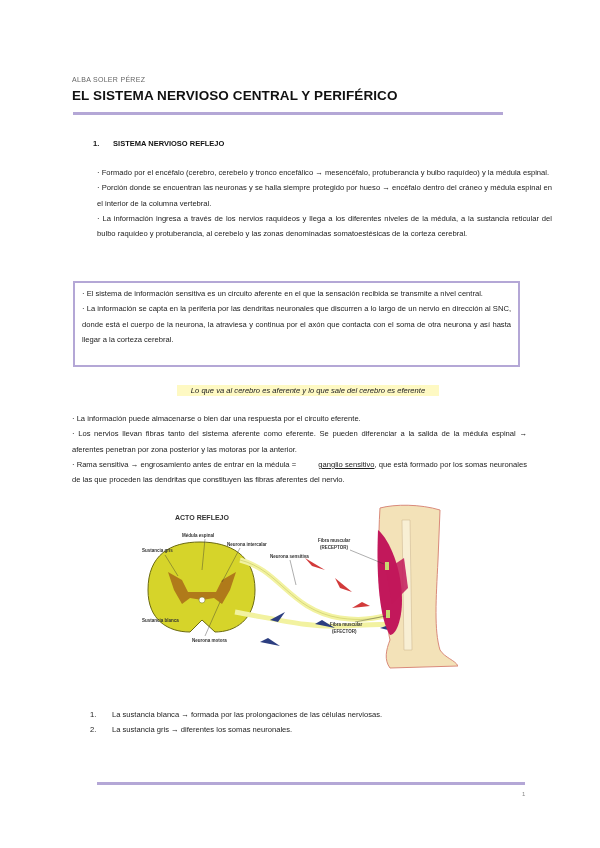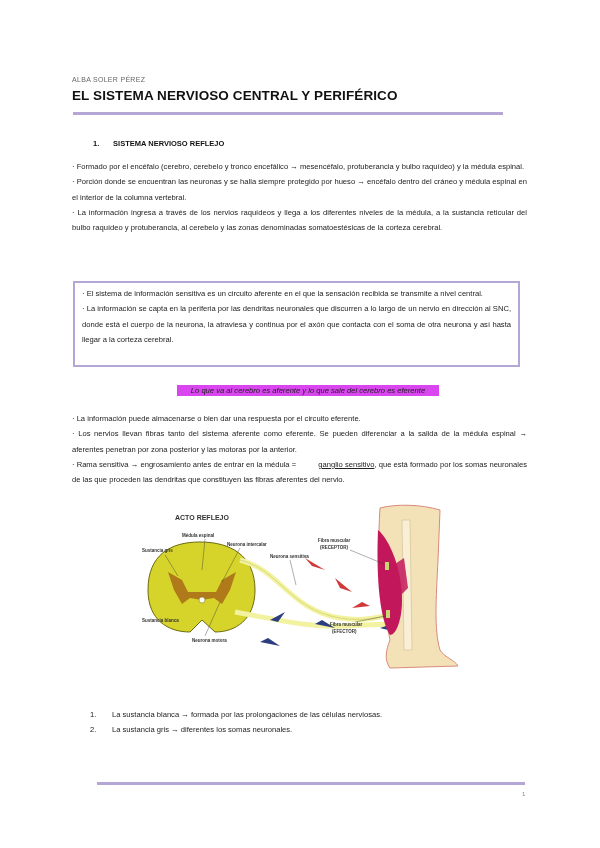--- a/index.html
+++ b/index.html
@@ -7,25 +7,25 @@
          font-family:"Liberation Sans", sans-serif; color:#222; }
   .page { position:absolute; left:0; top:0; width:524px; height:848px; }
   .author { position:absolute; left:72px; top:76px; font-size:7px; letter-spacing:0.3px; color:#666; }
   .title { position:absolute; left:72px; top:88px; font-size:13.5px; font-weight:bold; color:#111; letter-spacing:0.1px; }
   .rule { position:absolute; background:#b4a7d6; }
   .rule.top { left:73px; top:112px; width:430px; height:3px; }
   .rule.bottom { left:97px; top:782px; width:428px; height:3px; }
   .section-heading { position:absolute; left:93px; top:139px; font-size:7.5px; font-weight:bold; color:#111; }
   .section-heading .num { display:inline-block; width:18px; }
   .para { position:absolute; left:72px; width:455px; font-size:7.6px; line-height:15.3px; color:#222; text-align:justify; }
-  .p1 { top:159px; }
+  .p1 { top:165px;margin-left:25px; }
   .box { position:absolute; left:73px; top:281px; width:447px; height:86px; border:2px solid #b4a7d6; box-sizing:border-box; padding:3px 7px; }
   .box .para { position:static; width:auto; line-height:15.3px; }
   .highlight-wrap { position:absolute; left:0; width:600px; top:379px; text-align:center; }
-  .highlight { background:#d946ef; font-style:italic; font-size:7.6px; padding:1px 14px; color:#222;margin-left:16px; }
+  .highlight { background:#fef9c3; font-style:italic; font-size:7.6px; padding:1px 14px; color:#222;margin-left:16px; }
   .p2 { top:411px; }
   .underline { text-decoration:underline;padding-left:20px; }
   .figure { position:absolute; left:140px; top:500px; width:318px; height:172px; }
   .p3 { top:692px; }
   .list { position:absolute; left:90px; top:707px; font-size:7.6px; line-height:15.3px; color:#222; }
   .list .item { display:flex; }
   .list .n { width:22px; }
   .pagenum { position:absolute; left:522px; top:791px; font-size:6px; color:#888; }
   .lbl { font-family:"Liberation Sans", sans-serif; font-weight:bold; fill:#333; }
 </style>

